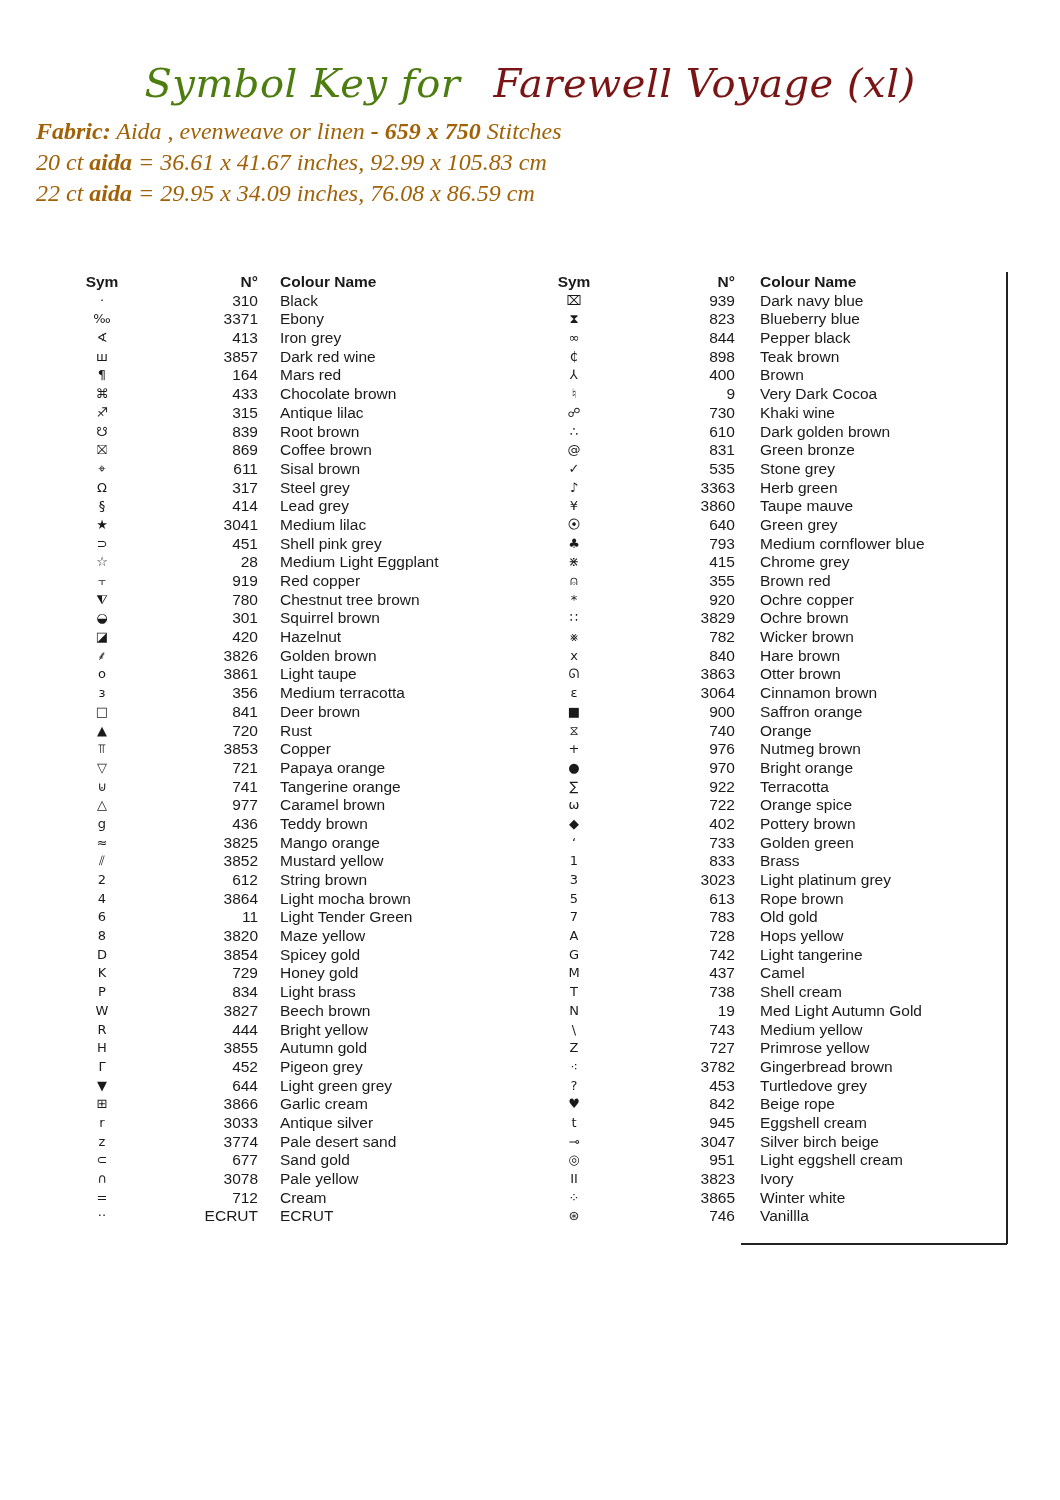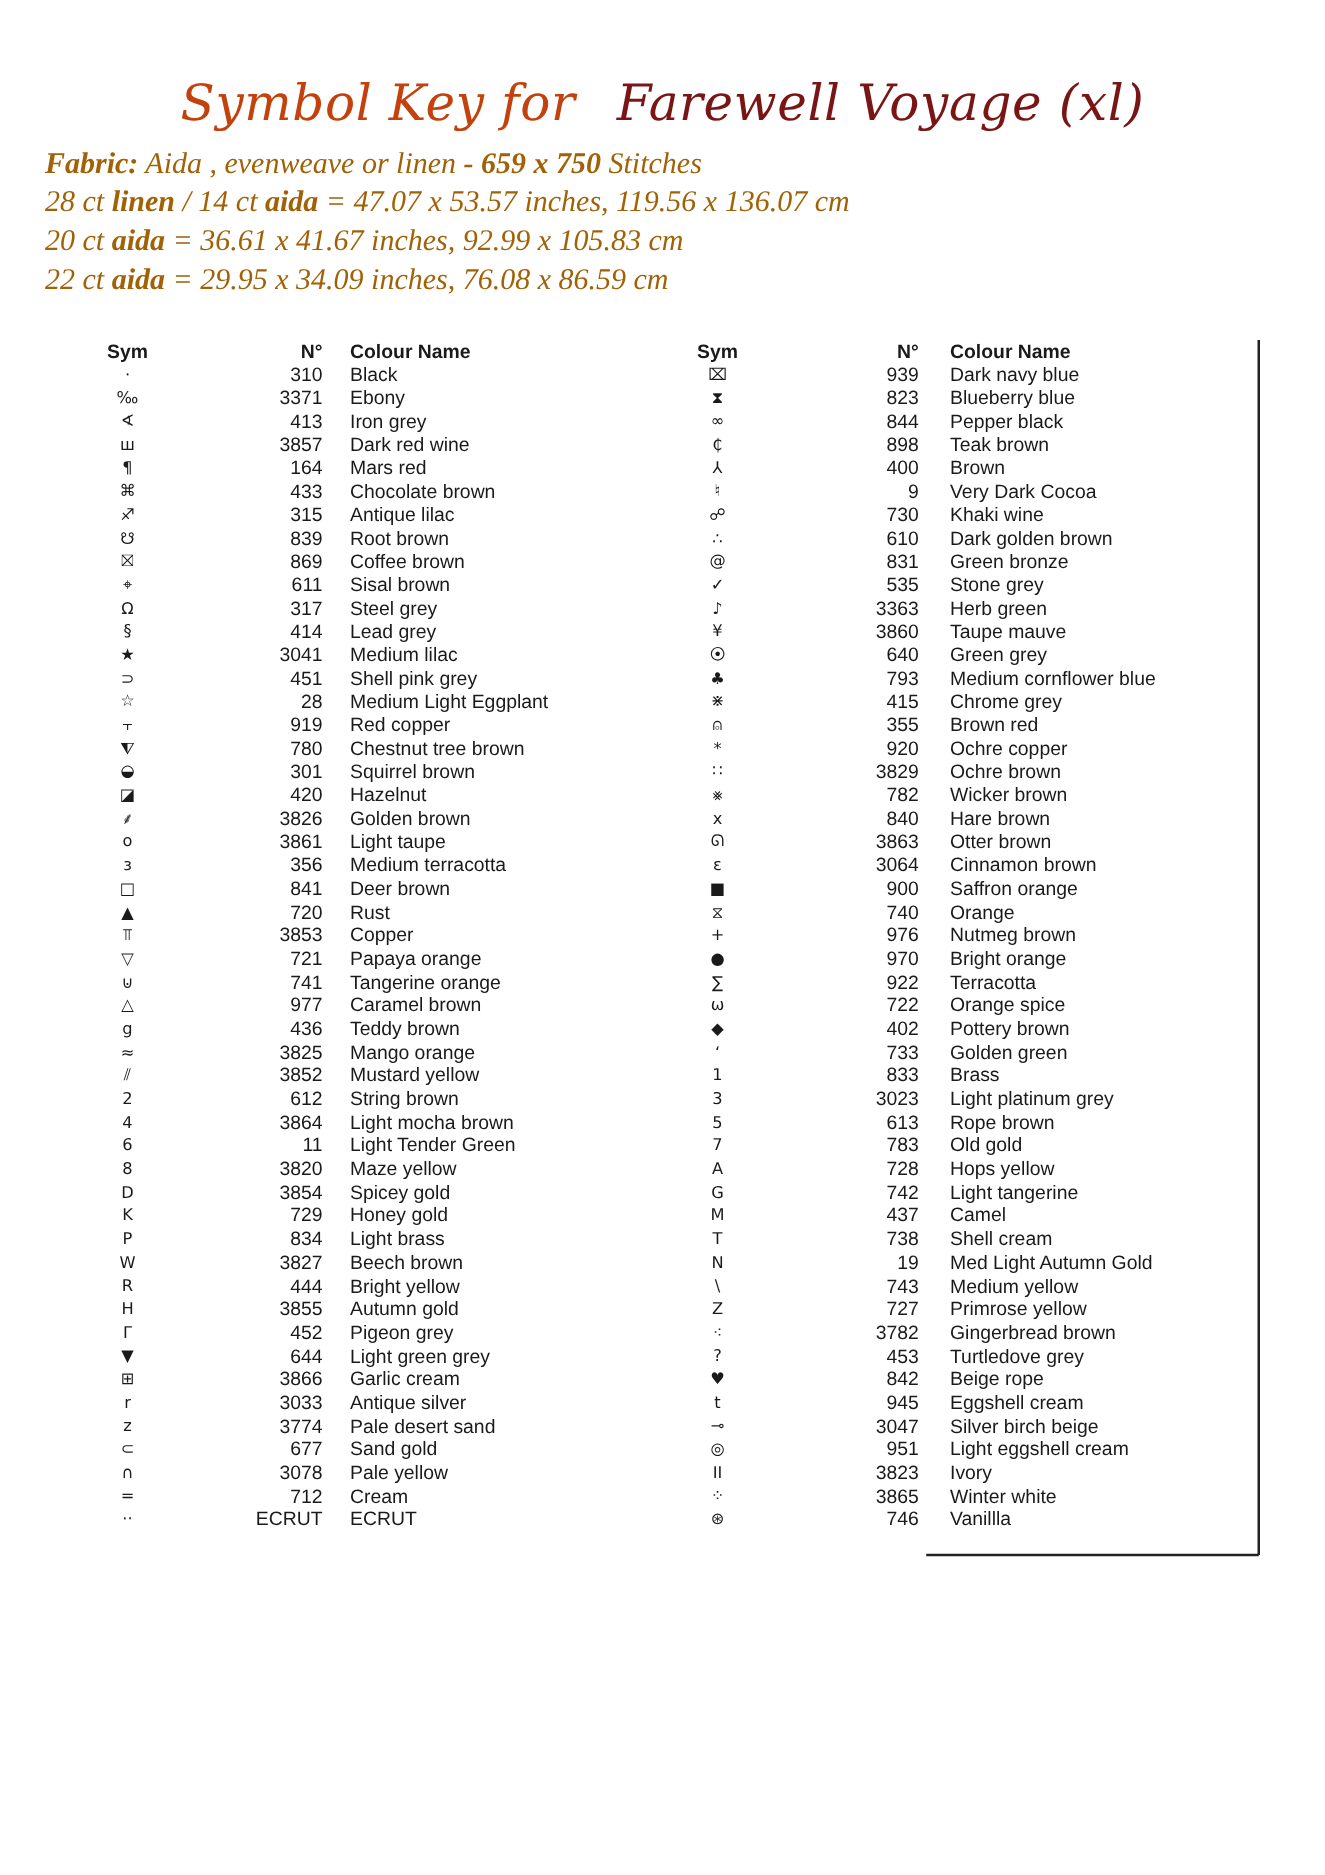--- a/index.html
+++ b/index.html
@@ -2,21 +2,21 @@
 <html><head>
 <meta charset="utf-8">
 <style>
   html, body { margin: 0; padding: 0; background: #ffffff; }
   body { width: 1060px; height: 1500px; position: relative; overflow: hidden; color: #111; }
   .title {
     position: absolute; top: 58px; left: 0; width: 1060px; text-align: center;
     font-family: "DejaVu Serif", serif; font-style: italic; font-size: 40px; line-height: 50px;
     letter-spacing: 0.5px;
   }
-  .title .t-black { color: #c2410c; }
+  .title .t-black { color: #4d7c0f; }
   .title .t-red { color: #7a1515; margin-left: 33px; }
   .specs {
     position: absolute; top: 116px; left: 36px; width: 1000px;
     font-family: "Liberation Serif", serif; font-style: italic; font-size: 24px; line-height: 31px; color: #a16207;
   }
   .specs div { white-space: nowrap; }
   .specs b { font-weight: bold; }
 
   .table { position: absolute; top: 273px; font-family: "Liberation Sans", sans-serif; font-size: 15.5px; color: #1a1a1a; }
   .table.left { left: 70px; }
@@ -43,21 +43,20 @@
 <div class="title">
   <span class="t-black">Symbol Key for</span><span class="t-red">Farewell Voyage (xl)</span>
 </div>
 
 <div class="specs">
   <div>
     <b>Fabric:</b>
     <span>Aida , evenweave or  linen</span><b> - </b><b>659 x 750</b><span> Stitches</span>
   </div>
   <div id="size-lines">
-      <div><span>28 ct </span><b>linen</b><span> / 14 ct </span><b>aida</b><span> = 47.07 x 53.57 inches, 119.56 x 136.07 cm</span></div>
       <div><span>20 ct </span><b>aida</b><span></span><b></b><span>  = 36.61 x 41.67 inches, 92.99 x 105.83 cm</span></div>
       <div><span>22 ct </span><b>aida</b><span></span><b></b><span> = 29.95 x 34.09 inches, 76.08 x 86.59 cm</span></div>
     </div>
 </div>
 
 <div class="table left" id="left-table">
   <div class="row hdr">
     <span class="c-sym">Sym</span>
     <span class="c-no">N°</span>
     <span class="c-name">Colour Name</span>

